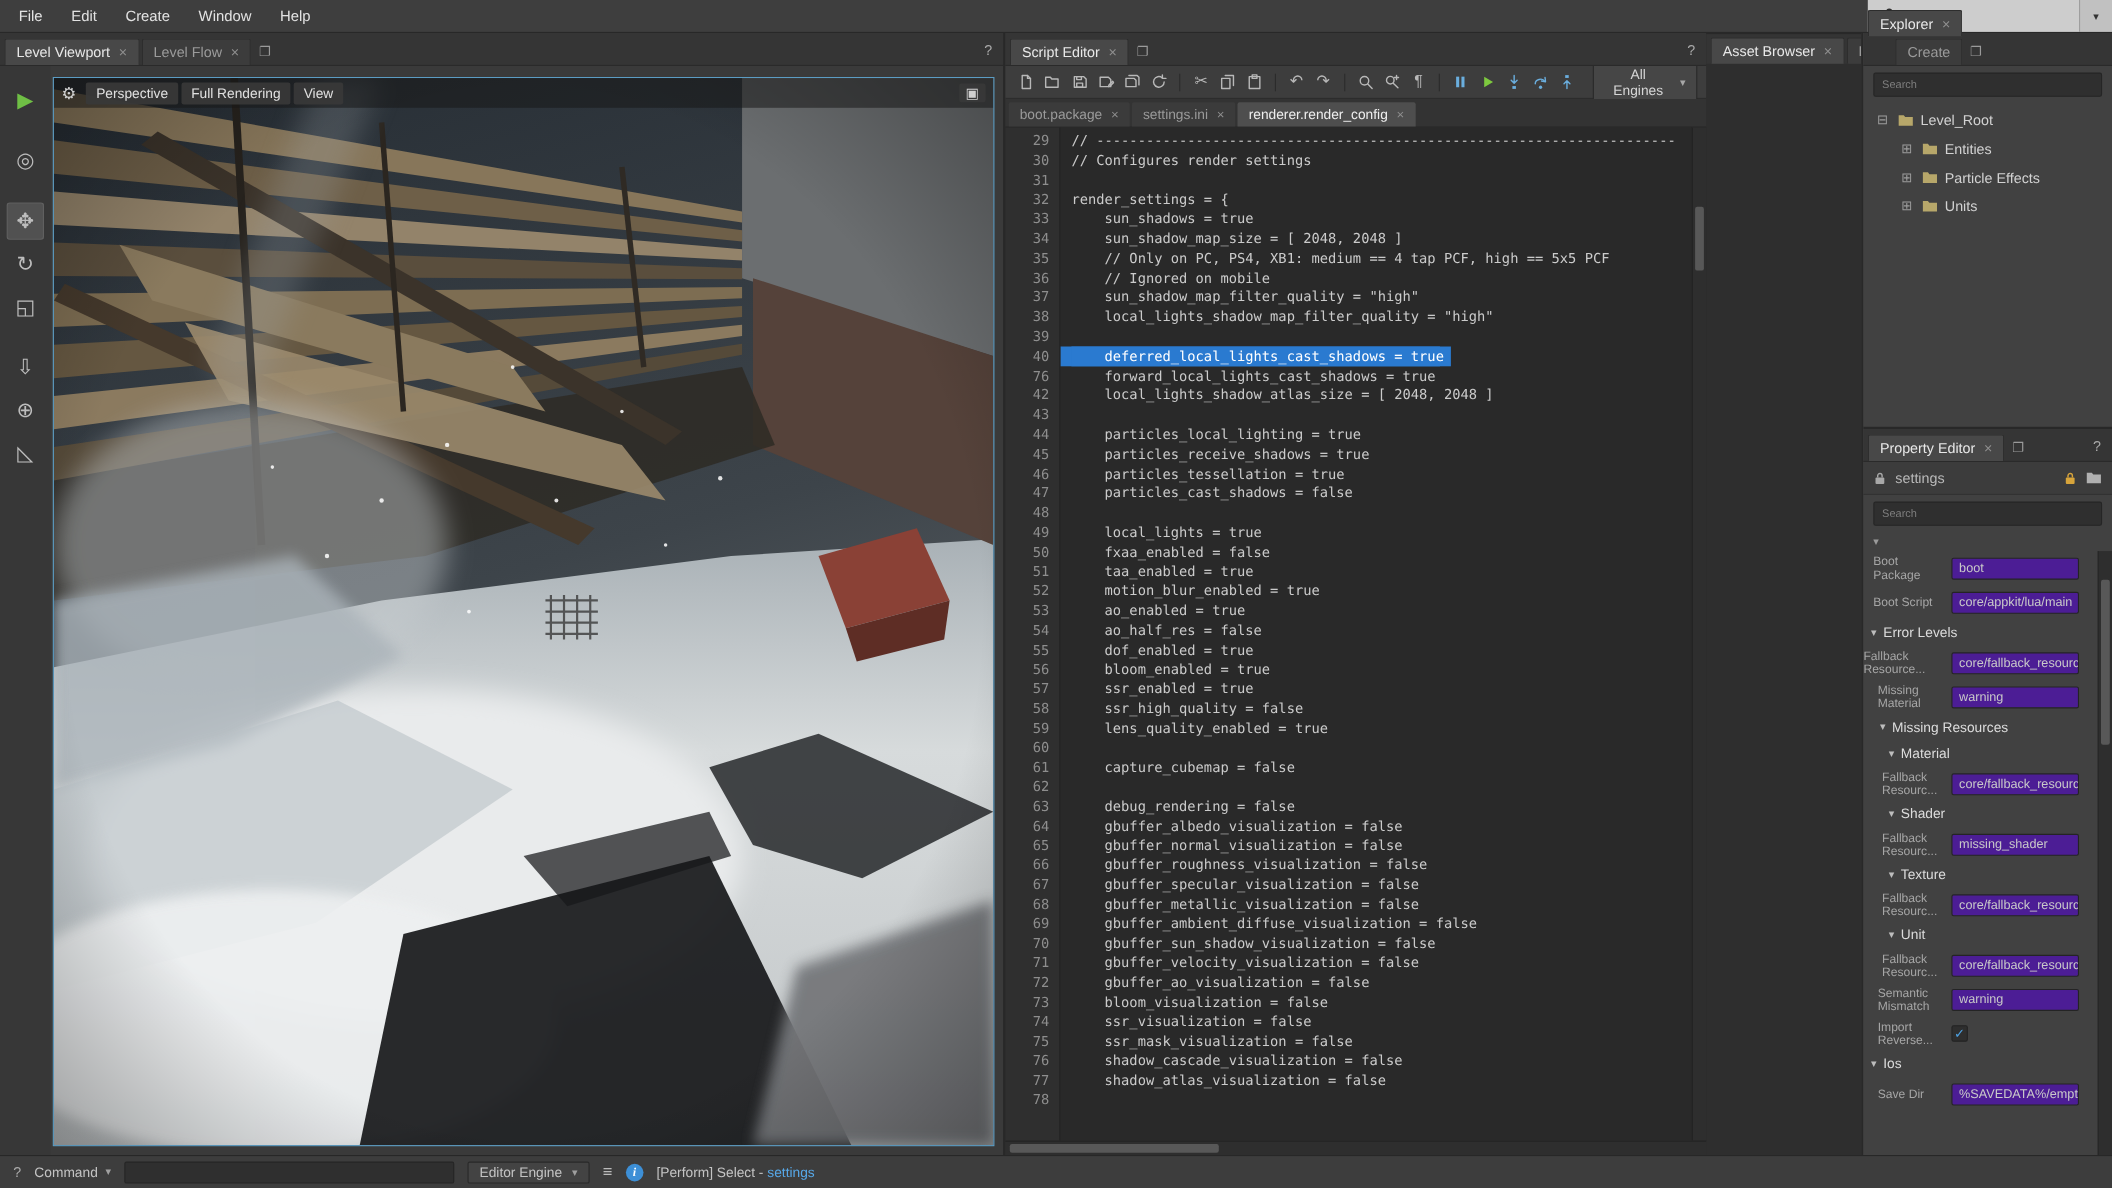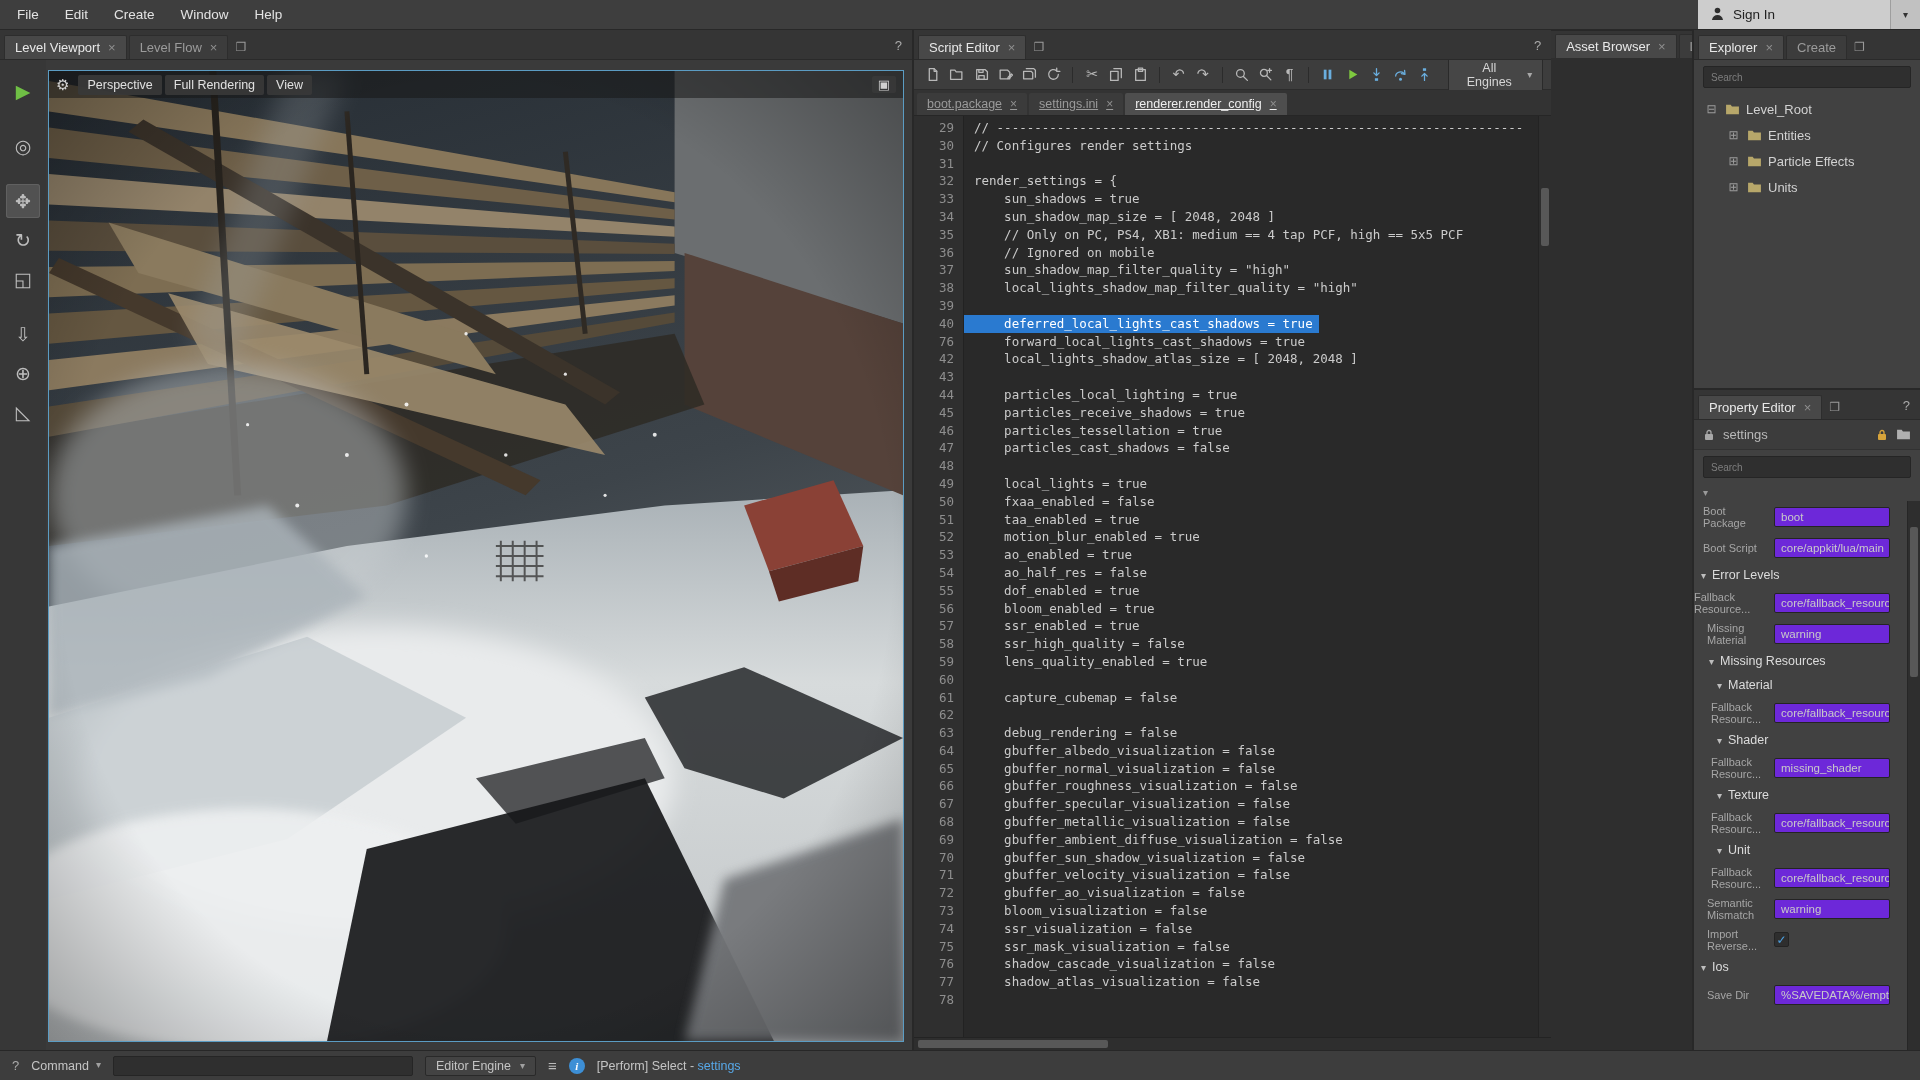--- a/index.html
+++ b/index.html
@@ -53,21 +53,21 @@
   
   #script-region { flex:1; display:flex; flex-direction:column; border-left:2px solid #282828; min-width:0; background:#333; }
   #script-toolbar { height:30px; flex:none; background:#3d3d3d; border-bottom:1px solid #2c2c2c; display:flex; align-items:center; padding:0 8px; gap:3px; }
   .ticon { width:22px; height:22px; display:flex; align-items:center; justify-content:center; color:#b8b8b8; border-radius:2px; cursor:default; }
   .ticon svg { width:15px; height:15px; display:block; }
   .ticon.glyph { font-size:14.5px; line-height:1; }
   .tsep { width:1px; height:16px; background:#2b2b2b; margin:0 5px; }
   .engines-btn { margin-left:10px; background:#464646; color:#d6d6d6; border:1px solid #2a2a2a; border-radius:2px; font-size:12.5px; padding:3px 10px; display:flex; align-items:center; gap:8px; font-family:inherit; cursor:default; }
   .engines-btn .dd { font-size:10px; color:#a8a8a8; }
   #file-tab-row { height:26px; flex:none; background:#333; border-bottom:1px solid #262626; display:flex; align-items:flex-end; padding:0 3px; gap:2px; }
-  .ftab { height:22px; display:flex; align-items:center; gap:8px; padding:0 10px; font-size:12.5px; background:#3b3b3b; color:#9a9a9a; border-radius:2px 2px 0 0; cursor:default; white-space:nowrap;text-decoration:underline; }
+  .ftab { height:22px; display:flex; align-items:center; gap:8px; padding:0 10px; font-size:12.5px; background:#3b3b3b; color:#9a9a9a; border-radius:2px 2px 0 0; cursor:default; white-space:nowrap; }
   .ftab.active { background:#4e4e4e; color:#eee; }
   .ftab .tab-close { font-size:12px; }
   #code-wrap { flex:1; display:flex; min-height:0; background:#292929; }
   #gutter { width:50px; flex:none; background:#2f2f2f; border-right:1px solid #222; font-family:"DejaVu Sans Mono", monospace; font-size:12.5px; line-height:17.8px; color:#8e8e8e; text-align:right; padding:3px 9px 0 0; }
   .ln { height:17.8px; }
   #code-lines { flex:1; min-width:0; font-family:"DejaVu Sans Mono", monospace; font-size:12.5px; line-height:17.8px; color:#cbcbcb; padding:3px 0 0 10px; white-space:pre; overflow:hidden; }
   .cl { height:17.8px; }
   .clt { display:inline-block; }
   .clt.hlt { background:#2a7ad0; color:#fff; box-shadow:-10px 0 0 #2a7ad0; padding-right:6px; }
   #code-vscroll { width:13px; flex:none; background:#2e2e2e; border-left:1px solid #232323; position:relative; }
@@ -92,21 +92,21 @@
   .folder-ic svg { width:15px; height:13px; display:block; }
 
   #property-editor { flex:1; border-top:2px solid #282828; display:flex; flex-direction:column; min-height:0; position:relative; background:#414141; }
   #pe-target-row { height:30px; flex:none; background:#3c3c3c; border-bottom:1px solid #323232; display:flex; align-items:center; gap:8px; padding:0 9px; }
   #pe-target-row .lock svg { width:12px; height:14px; display:block; }
   #pe-target-label { flex:1; color:#b9b9b9; font-size:13px; }
   #pe-chevron-row { height:18px; flex:none; display:flex; align-items:center; padding-left:9px; color:#9a9a9a; font-size:10px; }
   #pe-rows { flex:1; overflow:hidden; padding-right:15px; }
   .pe-row { position:relative; min-height:31px; display:flex; align-items:center; }
   .pe-label { width:74px; flex:none; font-size:11px; line-height:12px; color:#a6a6a6; overflow:hidden; display:-webkit-box; -webkit-line-clamp:2; -webkit-box-orient:vertical; word-break:break-word; }
-  .pe-value { position:absolute; left:80px; right:15px; height:20px; background:#6d28d9; border:1px solid #242424; border-radius:2px; color:#c9c9c9; font-size:11.5px; line-height:18px; padding:0 6px; white-space:nowrap; overflow:hidden; }
+  .pe-value { position:absolute; left:80px; right:15px; height:20px; background:#4c1d95; border:1px solid #242424; border-radius:2px; color:#c9c9c9; font-size:11.5px; line-height:18px; padding:0 6px; white-space:nowrap; overflow:hidden; }
   .pe-section { height:24px; display:flex; align-items:center; gap:6px; color:#dcdcdc; font-size:12.5px; }
   .pe-arrow { font-size:10px; color:#bdbdbd; }
   .pe-check { position:absolute; left:80px; width:15px; height:15px; background:#2e2e2e; border:1px solid #232323; border-radius:2px; color:#4da0e0; font-size:12px; line-height:14px; text-align:center; }
   #pe-scrollbar { position:absolute; right:0; top:111px; bottom:0; width:13px; background:#2e2e2e; border-left:1px solid #262626; }
   #pe-thumb { position:absolute; left:2px; right:2px; top:26px; height:150px; background:#585858; border-radius:2px; }
 
   
   #status-bar { height:30px; flex:none; background:#3d3d3d; border-top:1px solid #272727; display:flex; align-items:center; gap:12px; padding:0 12px; font-size:12.5px; color:#c4c4c4; }
   #status-help { color:#ababab; font-size:13px; }
   #cmd-dd { display:flex; gap:7px; cursor:default; }
@@ -515,21 +515,21 @@
             </div>
           <span class="row-icon">❐</span>
         </div>
       </div>
     </div>
 
     <div id="right-region">
 
       <div id="explorer">
         <div class="tab-row">
-          <div id="explorer-tabs" style="display:flex;gap:2px;align-items:flex-end;">
+          <div id="explorer-tabs" style="display:flex;gap:2px;align-items:flex-end;flex-direction:column;">
               <div class="ptab active">
                 <span>Explorer</span>
                 <span class="tab-close">×</span>
               </div>
               <div class="ptab">
                 <span>Create</span>
               </div>
             </div>
           <span class="row-icon">❐</span>
         </div>

